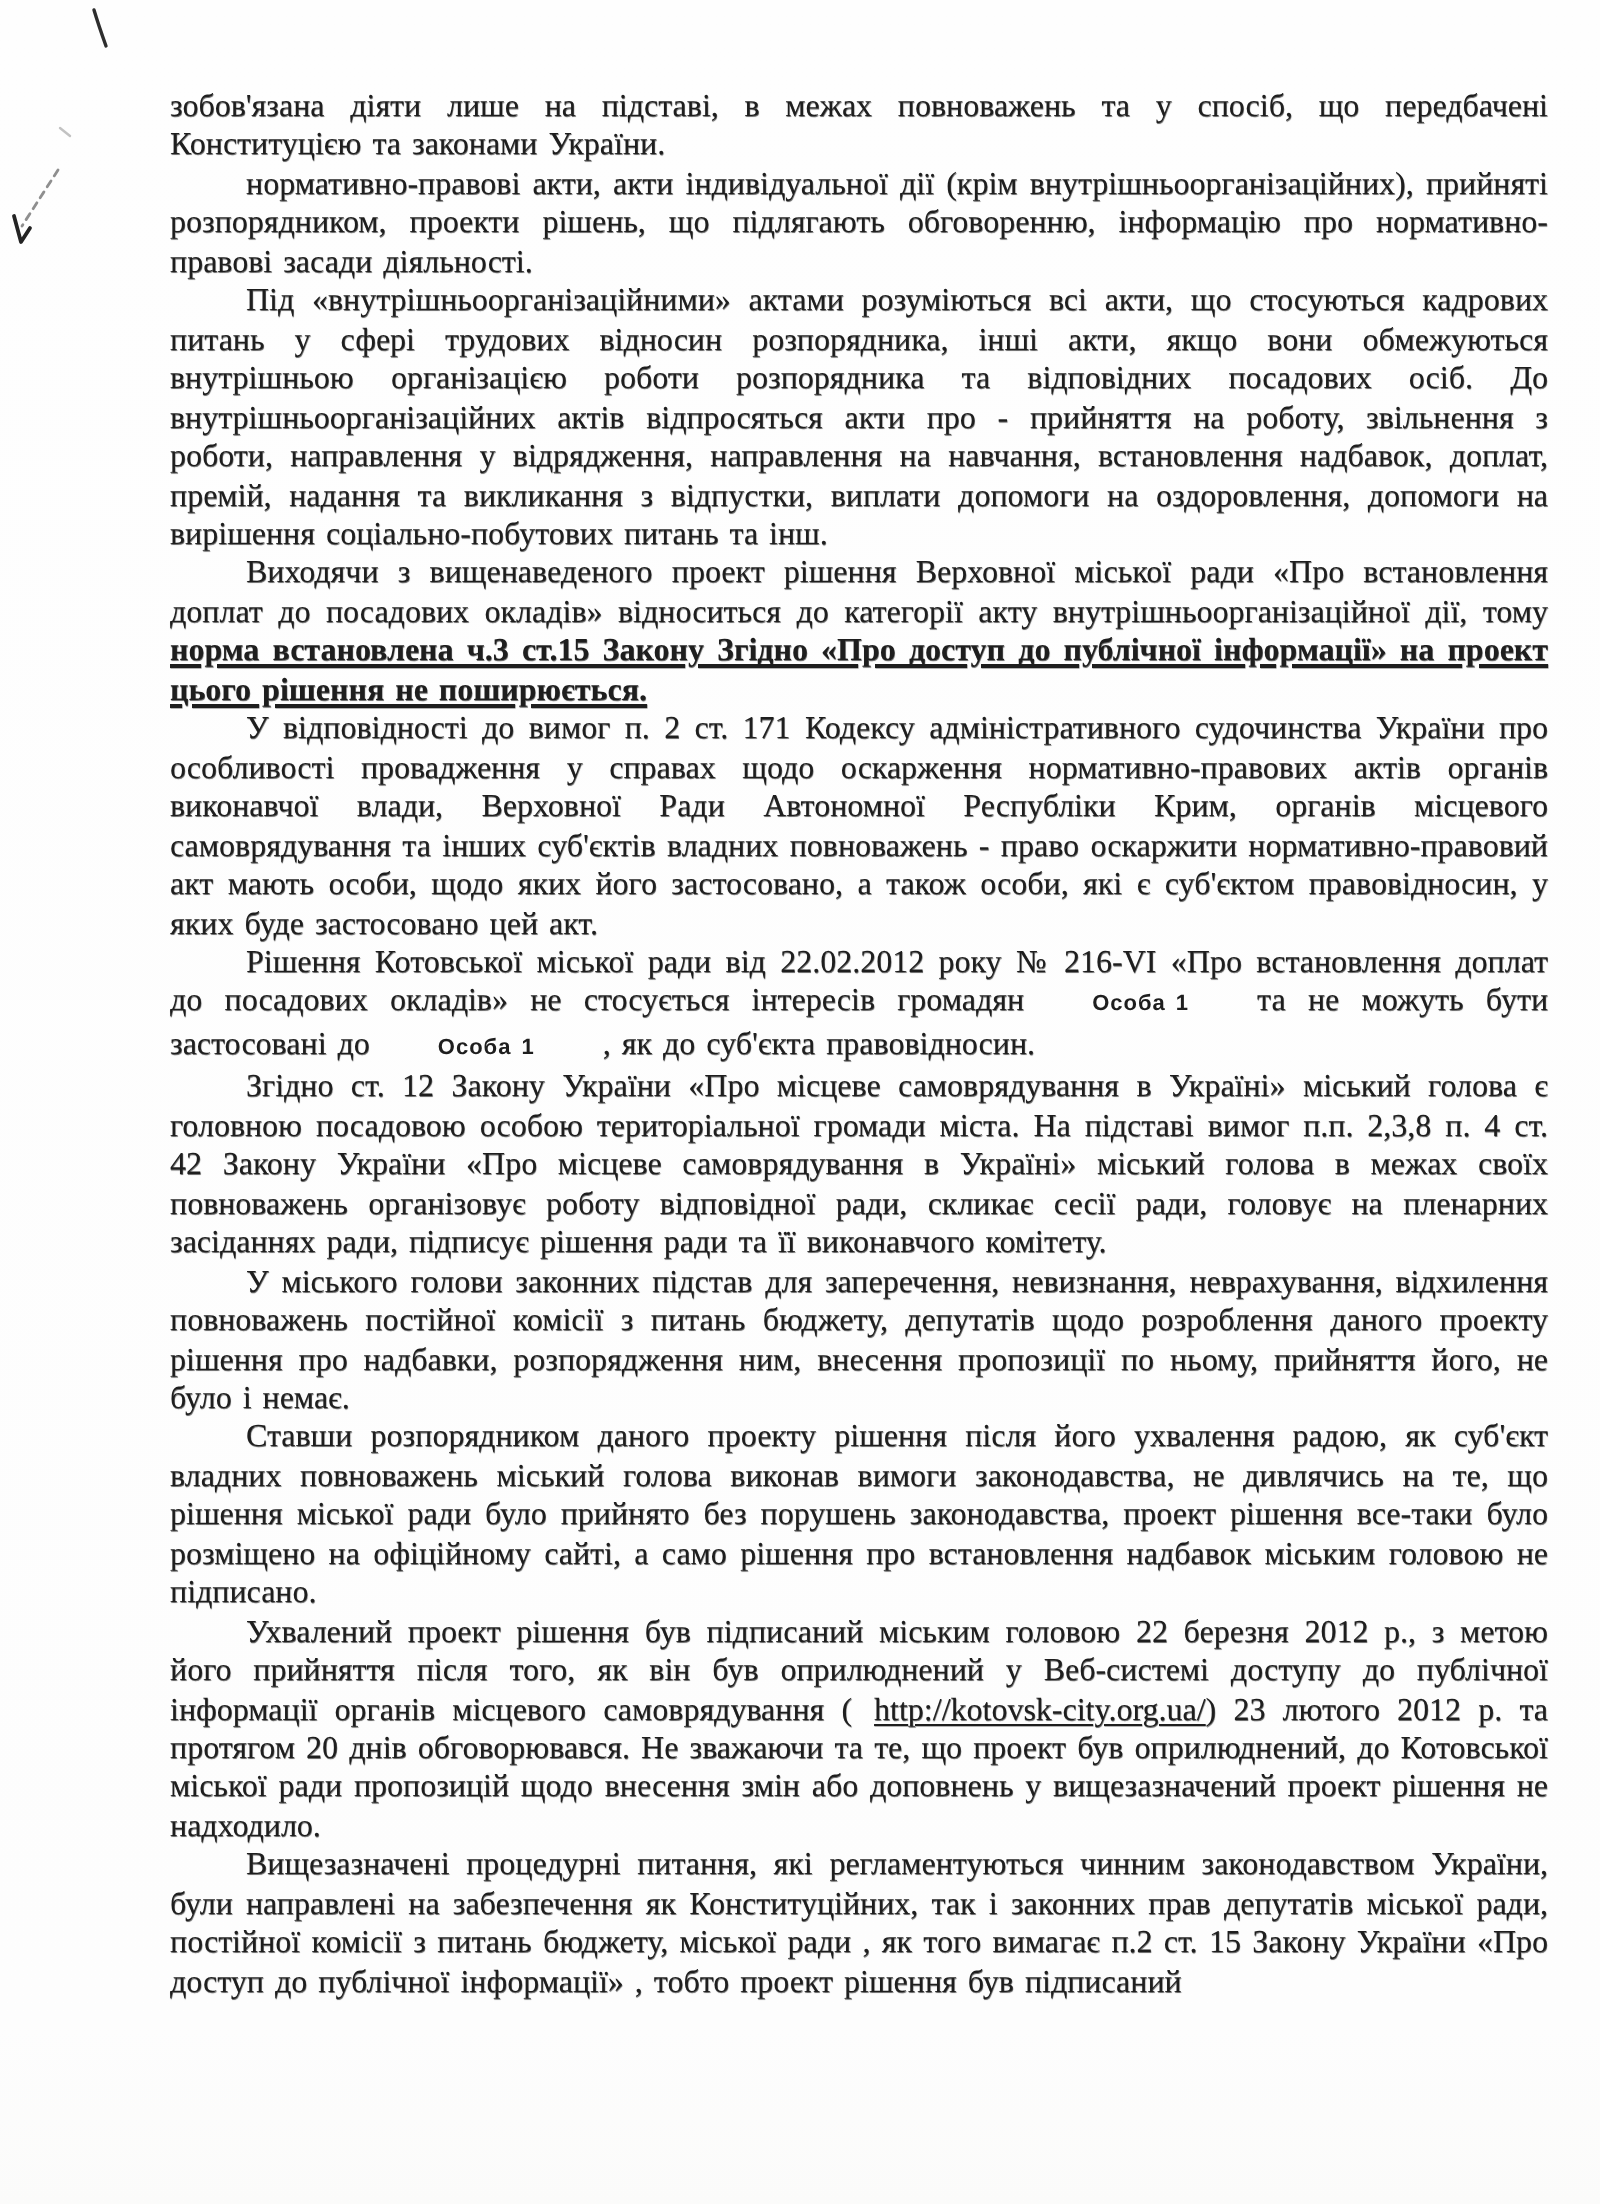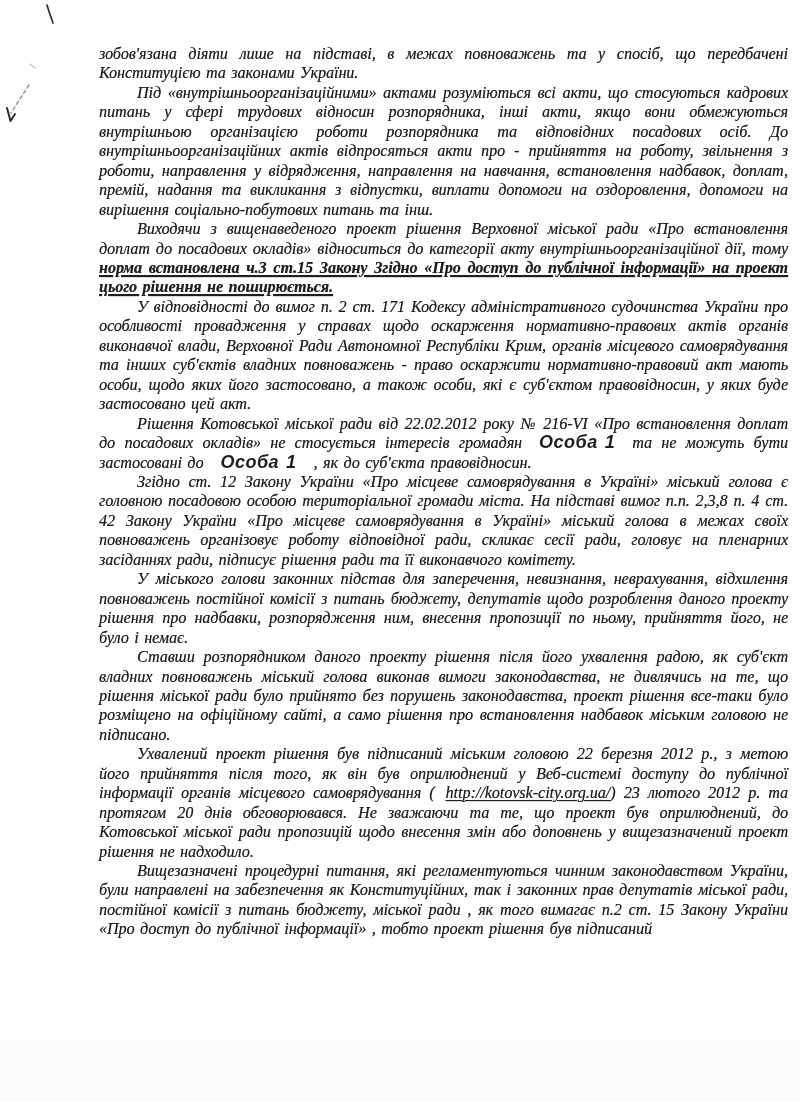--- a/index.html
+++ b/index.html
@@ -11,30 +11,29 @@
     position: relative;
     width: 800px;
     height: 1102px;
     background: linear-gradient(180deg, #fefefe 0%, #fdfdfd 92%, #fbfbfa 100%);
     overflow: hidden;
     font-family: "Liberation Serif", serif;
     color: #1e1e1e;
   }
   .doc-body {
     position: absolute;
-    left: 99px;
+    left: 85px;
     top: 44px;
     width: 689px;
     font-size: 16px;
     line-height: 19.45px;
     text-align: justify;
     text-justify: inter-word;
     word-spacing: 1.5px;
     text-shadow: 0.25px 0.25px 0.35px rgba(25,25,25,0.65);
-    font-style: italic;
   }
   p.para {
     margin: 0;
     text-align: justify;
   }
   p.para.indent {
     text-indent: 38px;
   }
   .run-normal { font-weight: normal; }
   .run-bold   { font-weight: bold; }
@@ -47,25 +46,25 @@
   .run-link {
     text-decoration: underline;
     text-decoration-thickness: 1.1px;
     text-underline-offset: 2px;
     color: inherit;
     margin-left: 11px;
   }
   .run-person {
     font-family: "Liberation Sans", sans-serif;
     font-weight: bold;
-    font-size: 18px;
+    font-size: 11px;
     letter-spacing: 0.5px;
     display: inline-block;
     text-indent: 0;
-    margin: 0 17px;
+    margin: 0 34px;
     text-shadow: none;
   }
   .pen-marks {
     position: absolute;
     left: 0;
     top: 0;
     pointer-events: none;
   }
 </style>
 </head>
@@ -75,20 +74,21 @@
 
   <svg class="pen-marks" width="800" height="1102" viewBox="0 0 800 1102">
     <path d="M47 5 C48.5 10, 50.5 16, 53 23" stroke="#2e2e2e" stroke-width="1.7" fill="none" stroke-linecap="round"></path>
     <path d="M30 64 l5 4" stroke="#c2c2c2" stroke-width="1.2" fill="none" stroke-linecap="round"></path>
     <path d="M29 85 L11 113" stroke="#8f8f8f" stroke-width="1.4" fill="none" stroke-dasharray="3.5 3" stroke-linecap="round"></path>
     <path d="M7 108 l3.5 13 l4.5 -7" stroke="#242424" stroke-width="1.9" fill="none" stroke-linecap="round" stroke-linejoin="round"></path>
   </svg>
 
   <div class="doc-body">
       <p class="para"><span class="run-normal">зобов'язана діяти лише на підставі, в межах повноважень та у спосіб, що передбачені Конституцією та законами України.</span></p>
+      <p class="para indent"><span class="run-normal">нормативно-правові акти, акти індивідуальної дії (крім внутрішньоорганізаційних), прийняті розпорядником, проекти рішень, що підлягають обговоренню, інформацію про нормативно-правові засади діяльності.</span></p>
       <p class="para indent"><span class="run-normal">Під «внутрішньоорганізаційними» актами розуміються всі акти, що стосуються кадрових питань у сфері трудових відносин розпорядника, інші акти, якщо вони обмежуються внутрішньою організацією роботи розпорядника та відповідних посадових осіб. До внутрішньоорганізаційних актів відпросяться акти про - прийняття на роботу, звільнення з роботи, направлення у відрядження, направлення на навчання, встановлення надбавок, доплат, премій, надання та викликання з відпустки, виплати допомоги на оздоровлення, допомоги на вирішення соціально-побутових питань та інш.</span></p>
       <p class="para indent"><span class="run-normal">Виходячи з вищенаведеного проект рішення Верховної міської ради «Про встановлення доплат до посадових окладів» відноситься до категорії акту внутрішньоорганізаційної дії, тому </span><span class="run-boldu">норма встановлена ч.3 ст.15 Закону Згідно «Про доступ до публічної інформації» на проект цього рішення не поширюється.</span></p>
       <p class="para indent"><span class="run-normal">У відповідності до вимог п. 2 ст. 171 Кодексу адміністративного судочинства України про особливості провадження у справах щодо оскарження нормативно-правових актів органів виконавчої влади, Верховної Ради Автономної Республіки Крим, органів місцевого самоврядування та інших суб'єктів владних повноважень - право оскаржити нормативно-правовий акт мають особи, щодо яких його застосовано, а також особи, які є суб'єктом правовідносин, у яких буде застосовано цей акт.</span></p>
       <p class="para indent"><span class="run-normal">Рішення Котовської міської ради від 22.02.2012 року № 216-VI «Про встановлення доплат до посадових окладів» не стосується інтересів громадян</span><span class="run-person">Особа 1</span><span class="run-normal">та не можуть бути застосовані до</span><span class="run-person">Особа 1</span><span class="run-normal">, як до суб'єкта правовідносин.</span></p>
       <p class="para indent"><span class="run-normal">Згідно ст. 12 Закону України «Про місцеве самоврядування в Україні» міський голова є головною посадовою особою територіальної громади міста. На підставі вимог п.п. 2,3,8 п. 4 ст. 42 Закону України «Про місцеве самоврядування в Україні» міський голова в межах своїх повноважень організовує роботу відповідної ради, скликає сесії ради, головує на пленарних засіданнях ради, підписує рішення ради та її виконавчого комітету.</span></p>
       <p class="para indent"><span class="run-normal">У міського голови законних підстав для заперечення, невизнання, неврахування, відхилення повноважень постійної комісії з питань бюджету, депутатів щодо розроблення даного проекту рішення про надбавки, розпорядження ним, внесення пропозиції по ньому, прийняття його, не було і немає.</span></p>
       <p class="para indent"><span class="run-normal">Ставши розпорядником даного проекту рішення після його ухвалення радою, як суб'єкт владних повноважень міський голова виконав вимоги законодавства, не дивлячись на те, що рішення міської ради було прийнято без порушень законодавства, проект рішення все-таки було розміщено на офіційному сайті, а само рішення про встановлення надбавок міським головою не підписано.</span></p>
       <p class="para indent"><span class="run-normal">Ухвалений проект рішення був підписаний міським головою 22 березня 2012 р., з метою його прийняття після того, як він був оприлюднений у Веб-системі доступу до публічної інформації органів місцевого самоврядування (</span><span class="run-link">http://kotovsk-city.org.ua/</span><span class="run-normal">) 23 лютого 2012 р. та протягом 20 днів обговорювався. Не зважаючи та те, що проект був оприлюднений, до Котовської міської ради пропозицій щодо внесення змін або доповнень у вищезазначений проект рішення не надходило.</span></p>
       <p class="para indent"><span class="run-normal">Вищезазначені процедурні питання, які регламентуються чинним законодавством України, були направлені на забезпечення як Конституційних, так і законних прав депутатів міської ради, постійної комісії з питань бюджету, міської ради , як того вимагає п.2 ст. 15 Закону України «Про доступ до публічної інформації» , тобто проект рішення був підписаний</span></p>
     </div>

